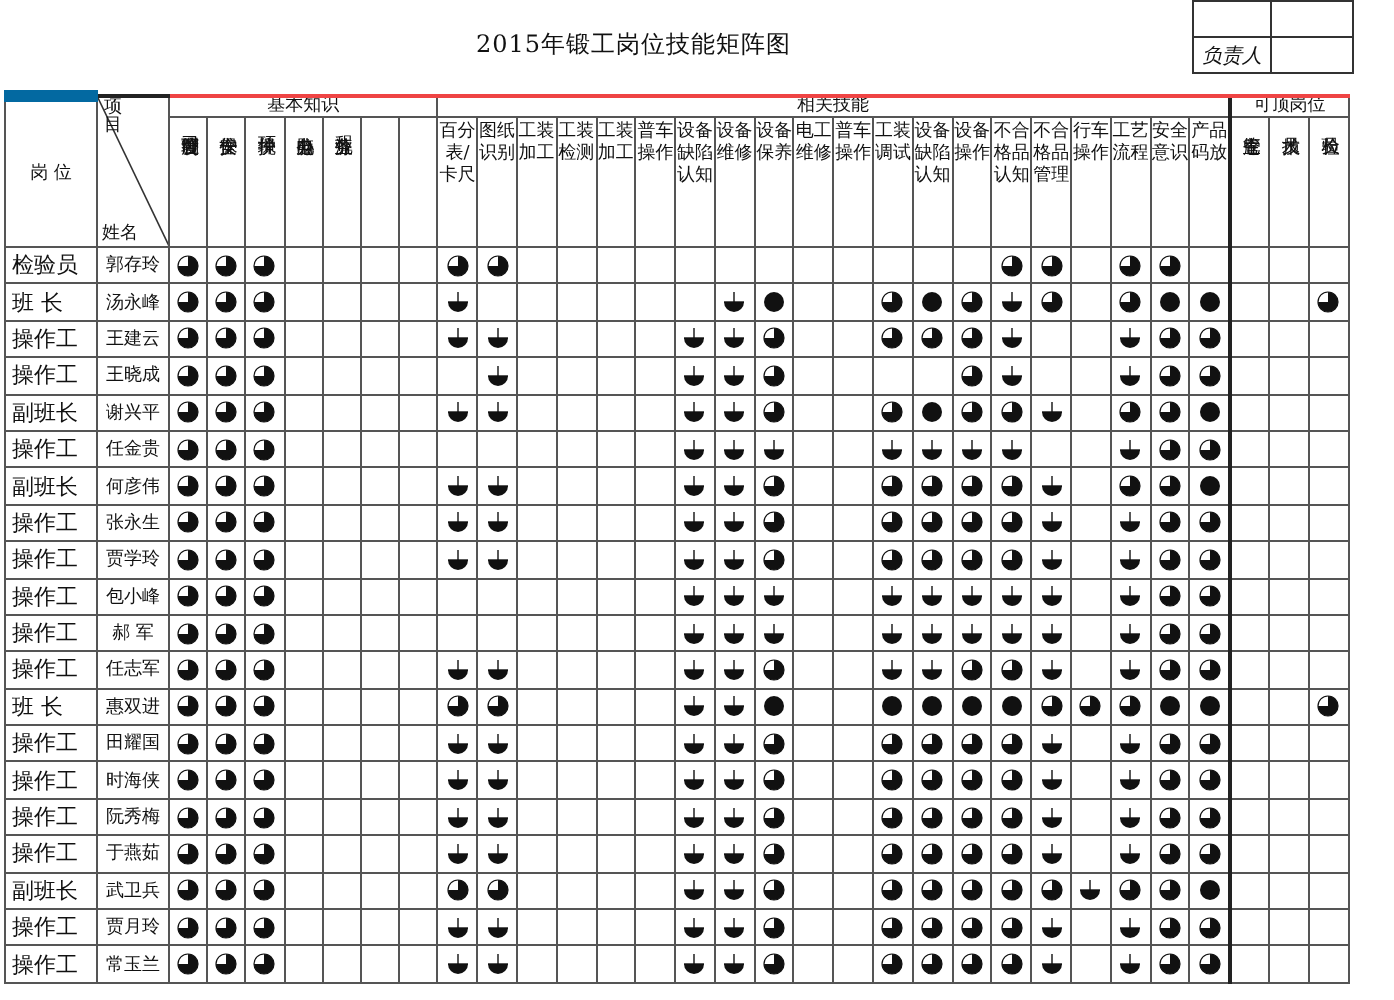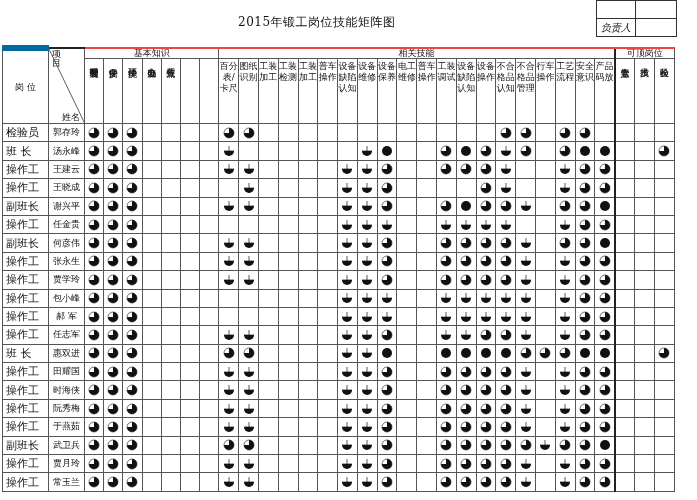--- a/index.html
+++ b/index.html
@@ -14,21 +14,21 @@
   table.m th.grp{height:9px;font-size:9px;line-height:9px;border-top:2px solid #ef4444;}
   table.m th.vh{height:64px;vertical-align:top;}
   .vt{writing-mode:vertical-rl;font-size:9px;line-height:10px;margin:2px auto 0;}
   .hz{font-size:9px;line-height:11px;padding-top:2px;}
   table.m td.pos{text-align:left;padding-left:3px;font-size:11px;}
   table.m td.nm{font-size:9px;margin-top:48px;}
   table.m tr.r td{height:17.4px;}
   .corner{position:relative;}
   .corner svg{position:absolute;left:0;top:0;}
   .corner .a{position:absolute;right:20px;top:1px;font-size:9px;}
-  .corner .b{position:absolute;left:2px;bottom:1px;font-size:9px;margin-left:11px;}
+  .corner .b{position:absolute;left:2px;bottom:1px;font-size:9px;}
   .sym{display:inline-block;width:12px;height:12px;vertical-align:middle;}
   .thick-l{border-left:2px solid #222 !important;}
 </style>
 </head>
 <body>
 
 <div class="title">2015年锻工岗位技能矩阵图</div>
 
 <table class="sign">
   <tbody>

